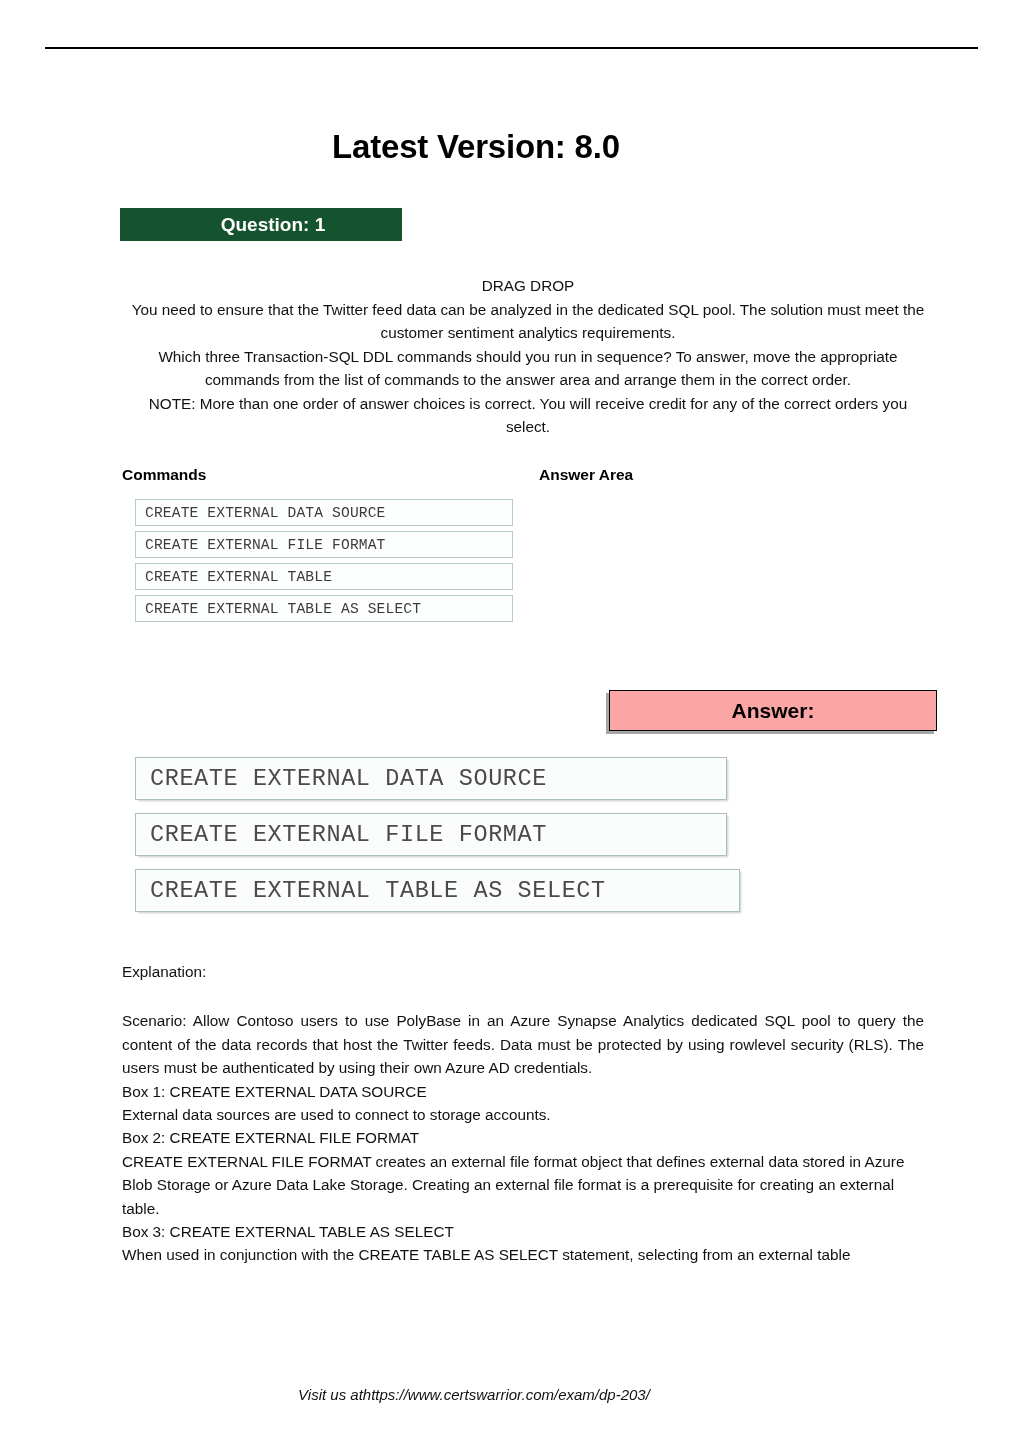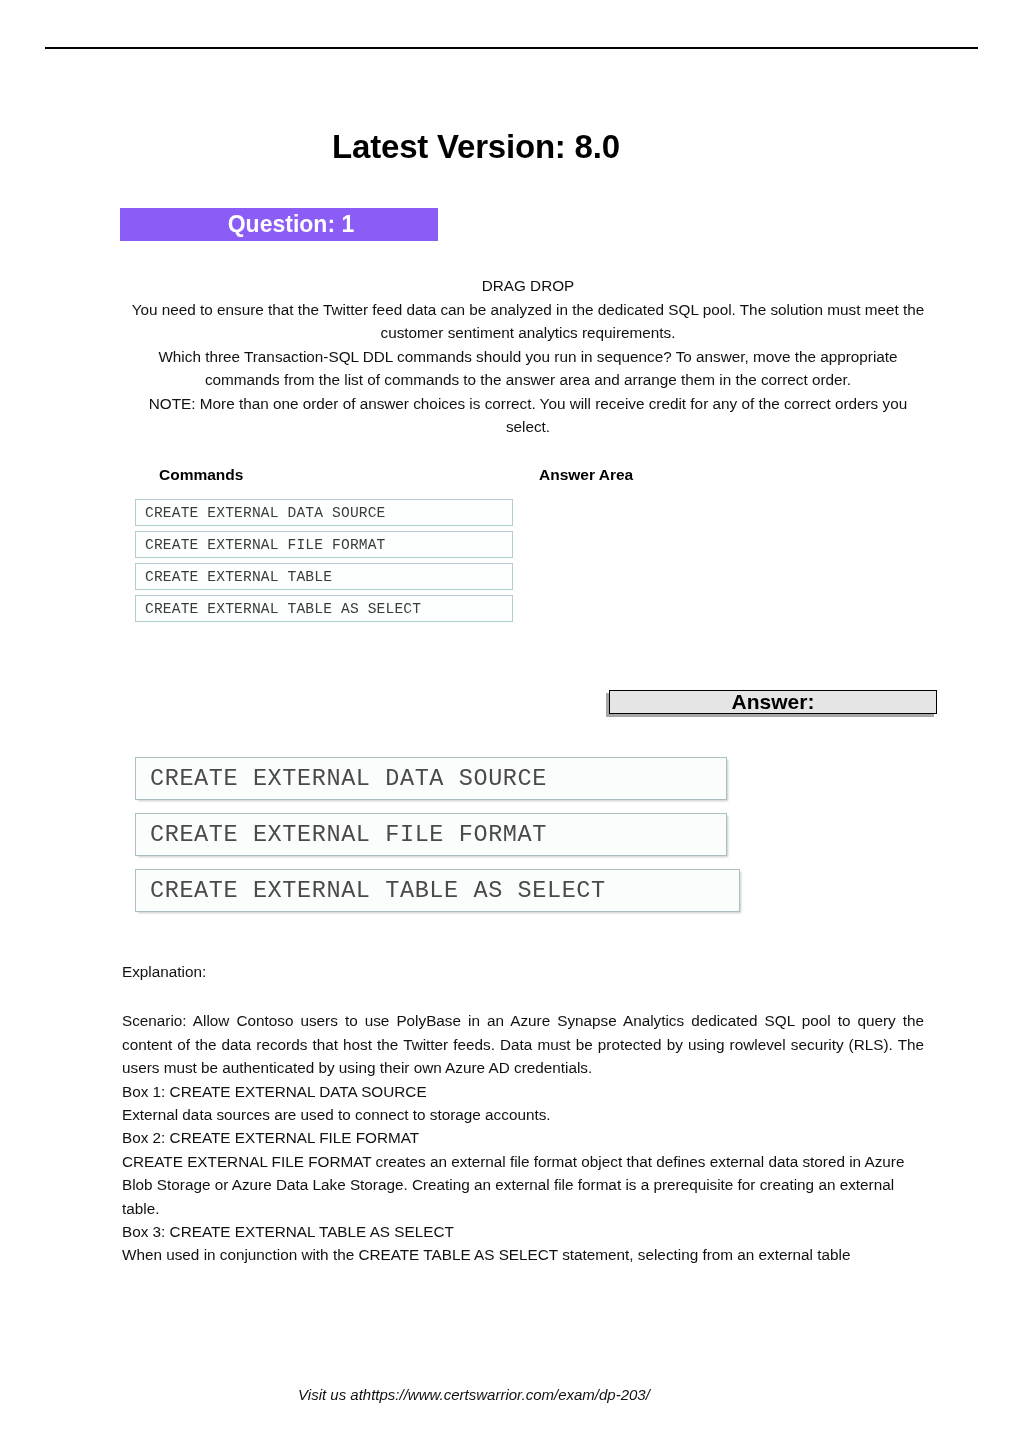--- a/index.html
+++ b/index.html
@@ -41,25 +41,25 @@
     font-size: 33px;
     font-weight: bold;
     letter-spacing: -0.2px;
   }
 
   
   .question-banner {
     position: absolute;
     left: 120px;
     top: 208px;
-    width: 318px;
+    width: 282px;
     height: 33px;
-    background: #8b5cf6;
+    background: #14532d;
     color: #ffffff;
-    font-size: 23px;
+    font-size: 19px;
     font-weight: bold;
     display: flex;
     align-items: center;
     justify-content: center;
     padding-left: 24px;
     box-sizing: border-box;
   }
 
   
   .qbody {
@@ -74,21 +74,21 @@
   }
   .qbody p { margin: 0; }
 
   
   .col-label {
     position: absolute;
     font-size: 15.5px;
     font-weight: bold;
     color: #000;
   }
-  .col-label.commands { left: 122px; top: 466px; margin-left: 37px; }
+  .col-label.commands { left: 122px; top: 466px; }
   .col-label.answer-area { left: 539px; top: 466px; }
 
   
   .cmd-list {
     position: absolute;
     left: 135px;
     top: 499px;
     width: 378px;
   }
   .cmd-box {
@@ -107,24 +107,24 @@
     color: #3b3b3b;
     white-space: pre;
   }
 
   
   .answer-box {
     position: absolute;
     left: 609px;
     top: 690px;
     width: 328px;
-    height: 24px;
+    height: 41px;
     box-sizing: border-box;
     border: 1px solid #000;
-    background: #e5e5e5;
+    background: #fca5a5;
     box-shadow: -3px 3px 0 0 #a6a6a6;
     display: flex;
     align-items: center;
     justify-content: center;
     font-size: 21px;
     font-weight: bold;
   }
 
   
   .answer-shot {

